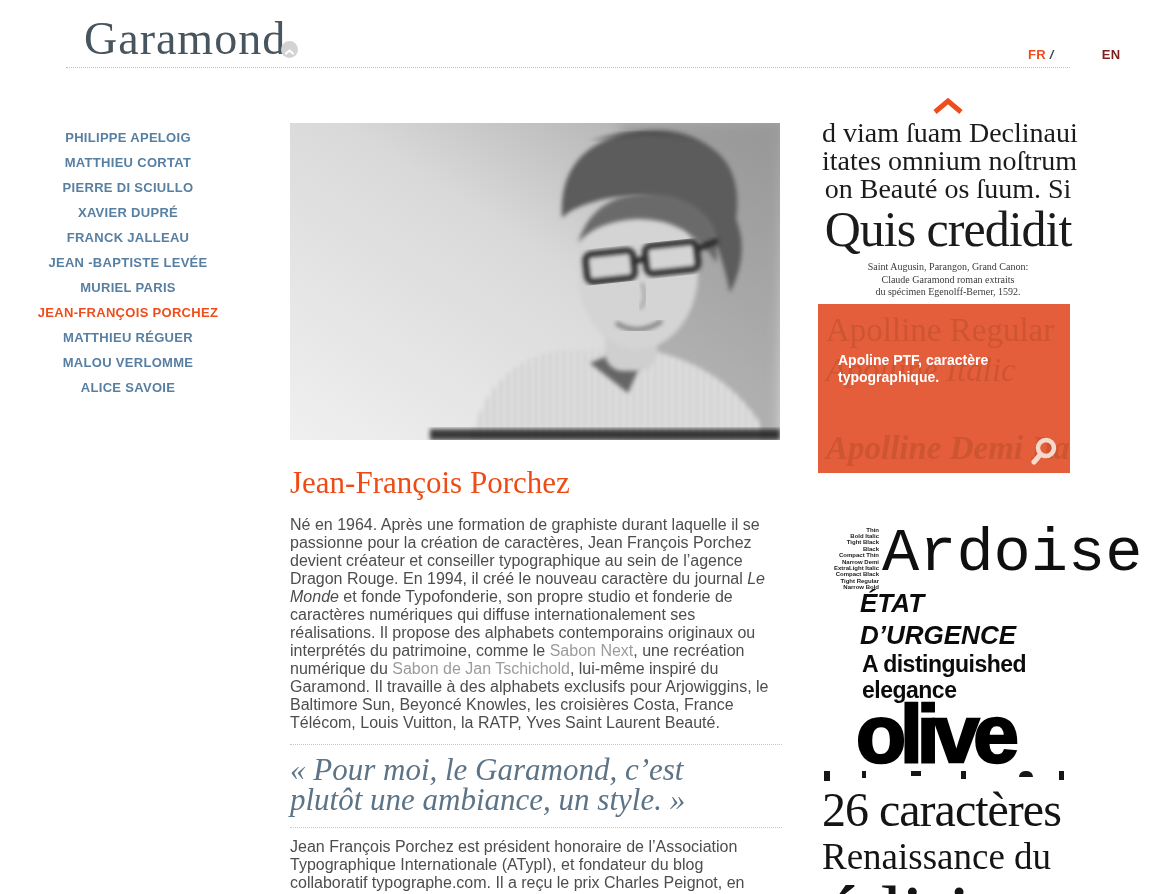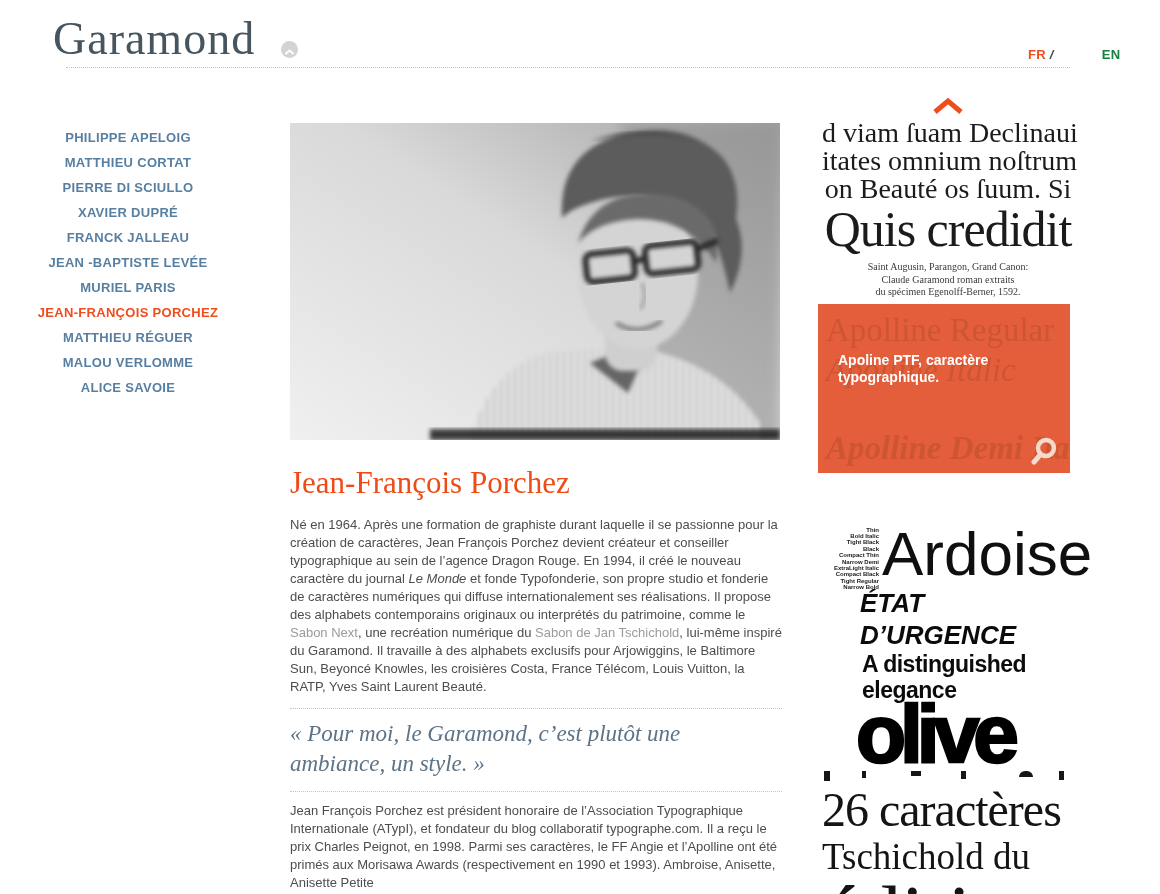--- a/index.html
+++ b/index.html
@@ -1,47 +1,47 @@
 <!DOCTYPE html>
 <html><head>
 <meta charset="utf-8">
 <style>
   * { margin:0; padding:0; box-sizing:border-box; }
   html,body { background:#ffffff; }
   body { font-family:"Liberation Sans","DejaVu Sans",sans-serif; }
   #page { position:relative; width:1160px; height:894px; background:#fff; overflow:hidden; }
 
   
-  .logo { position:absolute; left:53px; top:12px; font-family:"Liberation Serif","DejaVu Serif",serif;
+  .logo { position:absolute; left:84px; top:12px; font-family:"Liberation Serif","DejaVu Serif",serif;
           font-size:46px; font-weight:400; color:#47555f; letter-spacing:1px; }
   .scroll-top { position:absolute; left:281px; top:41px; width:17px; height:17px; border-radius:50%;
           background:#d3d3d3; display:flex; align-items:center; justify-content:center; cursor:pointer; }
   .lang { position:absolute; top:47px; left:1028px; font-size:13px; font-weight:700; letter-spacing:.3px; }
   .lang .fr { color:#ee4e1d; cursor:pointer; }
   .lang .sep { color:#3c4a52; font-style:italic; }
-  .lang .en { color:#15803d; cursor:pointer;padding-left:44px; }
+  .lang .en { color:#7f1d1d; cursor:pointer;padding-left:44px; }
   .header-rule { position:absolute; left:66px; top:67px; width:1004px; border-top:1px dotted #bcc0c2; }
 
   
   .sidebar { position:absolute; left:0; top:125px; width:256px; text-align:center; }
   .sidebar .item { height:25px; line-height:25px; font-size:13px; font-weight:700; letter-spacing:.3px;
           color:#577fa2; cursor:pointer; white-space:nowrap; }
   .sidebar .item.active { color:#ee4e1d; }
 
   
   .main { position:absolute; left:290px; top:123px; width:492px; }
   .photo { width:490px; height:317px; display:block; }
   .title { margin-top:26px; font-family:"Liberation Serif","DejaVu Serif",serif; font-size:31px;
           line-height:34px; font-weight:400; color:#ee4b16; }
-  .para { margin-top:16px; font-size:13px; line-height:18px; color:#4d4d4f; }
+  .para { margin-top:16px; font-size:16px; line-height:18px; color:#4d4d4f; }
   .para .it { font-style:italic; }
   .para a.graylink { color:#9b9b9d; text-decoration:none; cursor:pointer; }
   .divider { margin-top:12px; border-top:1px dotted #c3c6c7; }
   .quote { margin-top:10px; width:440px; font-family:"Liberation Serif","DejaVu Serif",serif;
-          font-style:italic; font-size:23px; line-height:30px; color:#5d7386; }
+          font-style:italic; font-size:31px; line-height:30px; color:#5d7386; }
   .para2 { margin-top:10px; }
 
   
   .right { position:absolute; left:822px; top:90px; width:252px; }
   .navchev { display:block; margin:7px auto 0; cursor:pointer; }
   .spec-top { margin-top:4px; text-align:center; color:#1b1b1b; }
   .spec-top .ln { font-family:Liberation Serif, serif; font-size:28px; line-height:28px; white-space:nowrap; }
   .spec-top .big { font-family:"Liberation Serif","DejaVu Serif",serif; font-size:50px; line-height:52px;
           letter-spacing:-1px; white-space:nowrap; }
   .spec-caption { margin-top:6px; font-family:"Liberation Serif","DejaVu Serif",serif; font-size:10px;
@@ -55,21 +55,21 @@
   .apolline .s1 { top:48px; font-style:italic; }
   .apolline .s2 { top:88px; font-weight:700; }
   .apolline .s3 { top:126px; font-weight:700; font-style:italic; }
   .apolline .label { position:absolute; left:20px; top:48px; width:160px; color:#ffffff;
           font-size:14px; font-weight:700; line-height:17px; }
   .apolline .loupe { position:absolute; right:12px; bottom:8px; opacity:.88; }
 
   .ardoise { position:relative; margin-top:8px; width:248px; color:#111; }
   .style-list { position:absolute; left:0; top:6px; width:57px; text-align:right; font-size:6px;
           line-height:6.4px; color:#1a1a1a; font-weight:700; }
-  .ard-name { margin-left:60px; font-family:Liberation Sans, sans-serif; font-weight:200; font-size:62px;
+  .ard-name { margin-left:60px; font-family:Liberation Mono, monospace; font-weight:200; font-size:62px;
           line-height:66px; color:#0f0f0f;margin-top:48px; }
   .ard-l2 { margin-left:38px; font-weight:700; font-style:italic; font-size:26px; line-height:32px; color:#0b0b0b; }
   .ard-l3 { margin-left:40px; font-weight:700; font-size:23px; line-height:26px; letter-spacing:-.5px; color:#0b0b0b; }
   .ard-l4 { margin-left:34px; font-weight:700; font-size:82px; line-height:62px; letter-spacing:-6px;
           color:#000; -webkit-text-stroke:2.5px #000; }
 
   .clip-frag { margin-top:6px; margin-left:0; height:10px; overflow:hidden; }
   .clip-frag i { display:inline-block; background:#161616; vertical-align:top; }
 
   .serif-spec { margin-top:2px; width:262px; overflow:hidden; white-space:nowrap; color:#141414;
@@ -225,19 +225,19 @@
       <i style="width:6px;height:10px;margin-left:2px;"></i>
       <i style="width:4px;height:7px;margin-left:28px;"></i>
       <i style="width:10px;height:5px;margin-left:40px;"></i>
       <i style="width:5px;height:8px;margin-left:36px;"></i>
       <i style="width:14px;height:6px;margin-left:48px;border-radius:6px 6px 0 0;"></i>
       <i style="width:5px;height:9px;margin-left:22px;"></i>
     </div>
 
     <div class="serif-spec">
       <div class="ss1">26 caractères</div>
-      <div class="ss2">Tschichold du</div>
+      <div class="ss2">Renaissance du</div>
       <div class="ss3">édition</div>
     </div>
 
   </div>
 
 </div>
 
 </body></html>

